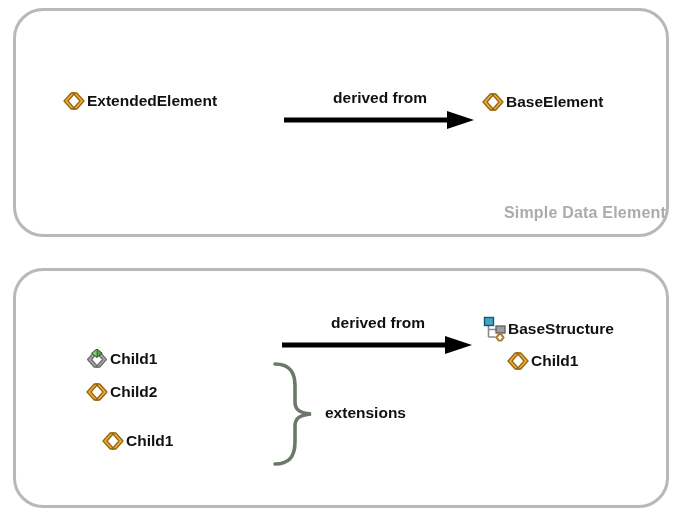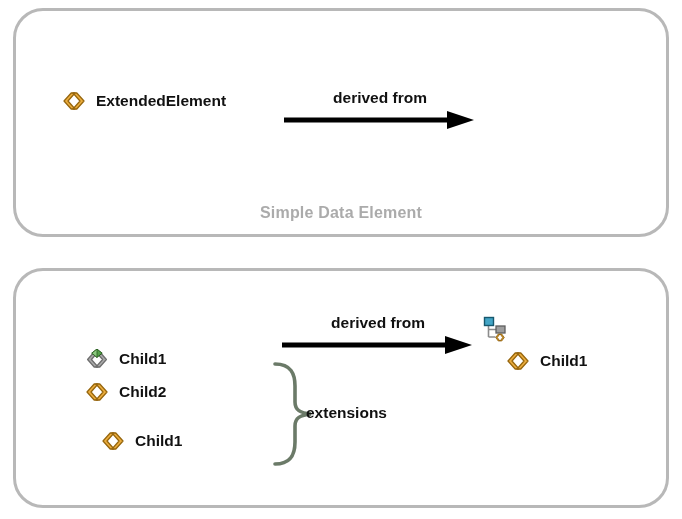--- a/index.html
+++ b/index.html
@@ -7,27 +7,27 @@
     position:relative;width:682px;height:519px;background:#ffffff;overflow:hidden;
     font-family:"Liberation Sans",sans-serif;
   }
   .box{
     position:absolute;left:13px;width:656px;background:#ffffff;
     border:3px solid #b8b8b8;border-radius:30px;box-sizing:border-box;
   }
   .box.simple{top:8px;height:229px;}
   .box.structured{top:268px;height:240px;}
   .caption{
-    position:absolute;left:0;right:0;text-align:center;
+    position:absolute;left:0;right:0;text-align:right;
     font-size:16px;font-weight:bold;color:#ababab;letter-spacing:.2px;
   }
   .box.simple .caption{bottom:12px;}
   .box.structured .caption{bottom:13px;}
   .row{
-    position:absolute;display:flex;align-items:center;gap:10px;
+    position:absolute;display:flex;align-items:center;gap:1px;
     white-space:nowrap;
   }
   .row .lbl{font-size:15.5px;font-weight:bold;color:#111;}
   .arrow-group{position:absolute;width:192px;margin-top:12px;}
   .arrow-label{
     display:block;text-align:center;font-size:15.5px;font-weight:bold;color:#111;
     margin-bottom:2px;
   }
   .ext-label{
     position:absolute;font-size:15.5px;font-weight:bold;color:#111;white-space:nowrap;
@@ -75,20 +75,26 @@
       <span class="lbl">ExtendedElement</span>
     </div>
 
     <div class="arrow-group" style="left:268px;top:66px;">
       <span class="arrow-label">derived from</span>
       <svg width="192" height="22">
           <use href="#icn-arrow"></use>
         </svg>
     </div>
 
+    <div class="row" style="left:465px;top:80px;height:22px;">
+      <svg class="icn" width="24" height="20">
+          <use href="#icn-element"></use>
+        </svg>
+      <span class="lbl">BaseElement</span>
+    </div>
 
     <div class="caption">Simple Data Element</div>
   </div>
 
   <div class="box structured">
 
 
     <div class="row" style="left:69px;top:77px;height:22px;">
       <svg class="icn" width="24" height="20">
           <use href="#icn-inherited"></use>
@@ -115,30 +121,31 @@
       <span class="arrow-label">derived from</span>
       <svg width="192" height="22">
           <use href="#icn-arrow"></use>
         </svg>
     </div>
 
     <div class="row" style="left:467px;top:44px;height:28px;">
       <svg class="icn" width="24" height="26">
           <use href="#icn-structure"></use>
         </svg>
+      <span class="lbl">BaseStructure</span>
     </div>
 
     <div class="row" style="left:490px;top:79px;height:22px;">
       <svg class="icn" width="24" height="20">
           <use href="#icn-element"></use>
         </svg>
       <span class="lbl">Child1</span>
     </div>
 
     <svg style="position:absolute;left:249px;top:90px;" width="52" height="106" viewBox="0 0 52 106">
       <path d="M10,3 C26,3 30,13 30,25 L30,41 C30,49 35,52 46,53 C35,54 30,57 30,65 L30,81 C30,93 26,103 10,103" fill="none" stroke="#6b7a68" stroke-width="3.6" stroke-linecap="round"></path>
     </svg>
 
-    <div class="ext-label" style="left:290px;top:133px;">extensions</div>
+    <div class="ext-label" style="left:309px;top:133px;">extensions</div>
 
   </div>
 
 </div>
 
 </body></html>

